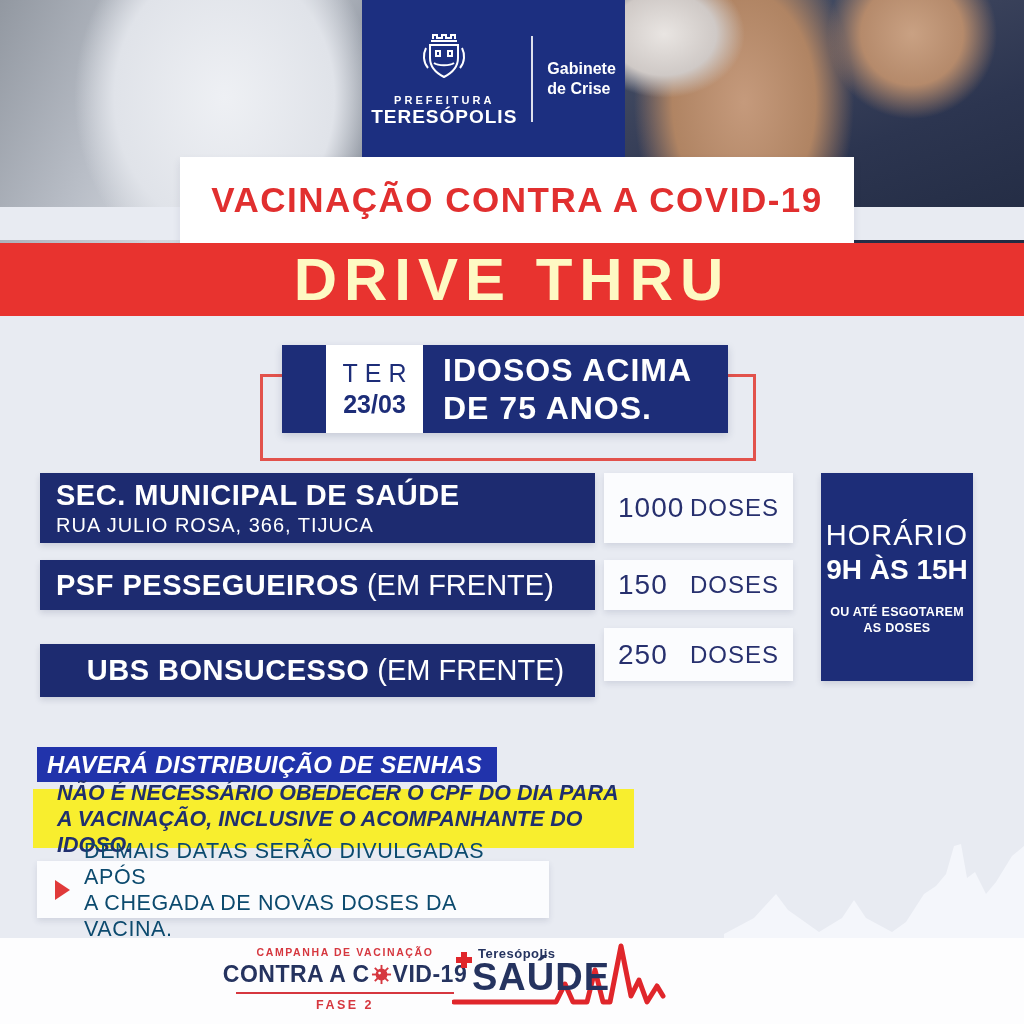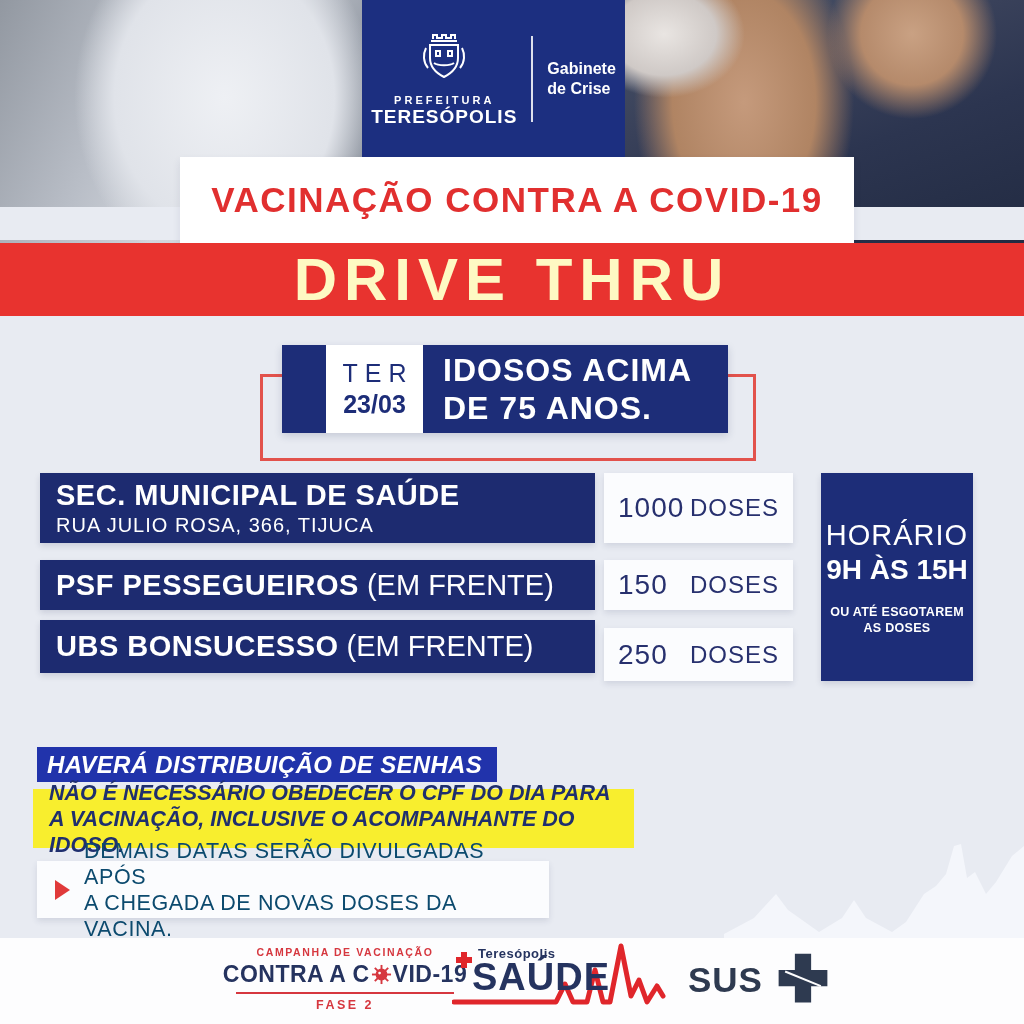--- a/index.html
+++ b/index.html
@@ -69,21 +69,21 @@
   }
 
   
   .row-name{
     left:40px;width:555px;background:#1d2b70;color:#fff;
     display:flex;flex-direction:column;justify-content:center;padding-left:16px;box-sizing:border-box;
     box-shadow:0 3px 6px rgba(40,50,90,.15);
   }
   .row1{top:473px;height:70px;}
   .row2{top:560px;height:50px;}
-  .row3{top:620px;height:53px;}
+  .row3{top:644px;height:53px;text-align:center;}
   .row-title{font-weight:bold;font-size:29px;letter-spacing:.5px;white-space:nowrap;}
   .row-title .suffix{font-weight:normal;margin-left:8px;letter-spacing:0;}
   .row-sub{font-size:20px;font-weight:300;letter-spacing:1px;margin-top:2px;}
   .doses-box{
     left:604px;width:189px;background:#fbfcfe;color:#27306e;
     display:flex;align-items:center;justify-content:space-between;
     padding:0 14px;box-sizing:border-box;box-shadow:0 3px 6px rgba(40,50,90,.12);
   }
   .doses-num{font-size:28px;letter-spacing:1px;}
   .doses-unit{font-size:24px;letter-spacing:1px;}
@@ -108,21 +108,21 @@
     font-size:24px;letter-spacing:-0.2px;white-space:nowrap;
   }
   .senhas-box{
     left:37px;top:747px;width:460px;height:35px;background:#2133ab;color:#fff;
     display:flex;align-items:center;padding-left:10px;box-sizing:border-box;
     font-style:italic;font-weight:bold;font-size:24px;letter-spacing:.3px;white-space:nowrap;
   }
   .yellow-box{
     left:33px;top:789px;width:601px;height:59px;background:#f8ee2e;color:#1f2f6e;
     font-style:italic;font-weight:bold;font-size:21.5px;line-height:26px;
-    display:flex;flex-direction:column;justify-content:center;padding-left:16px;box-sizing:border-box;
+    display:flex;flex-direction:column;justify-content:center;padding-left:24px;box-sizing:border-box;
   }
   .demais-box{
     left:37px;top:861px;width:512px;height:57px;background:#fbfcfe;
     display:flex;align-items:center;box-shadow:0 3px 6px rgba(40,50,90,.12);
     color:#0c4a6e;font-size:21.5px;line-height:26px;letter-spacing:.6px;
   }
   .play-triangle{
     width:0;height:0;border-left:15px solid #e03a3a;
     border-top:10px solid transparent;border-bottom:10px solid transparent;
     margin:0 14px 0 18px;
@@ -286,23 +286,14 @@
     </svg>
     <span class="saude-cross">
       <svg width="16" height="16" viewBox="0 0 16 16" aria-hidden="true">
         <path fill="#e0262b" d="M5,0 h6 v5 h5 v6 h-5 v5 h-6 v-5 h-5 v-6 h5 z"></path>
       </svg>
     </span>
     <span class="saude-small">Teresópolis</span>
     <span class="saude-big">SAÚDE</span>
   </div>
 
-  <div class="abs sus-logo">
-    <span class="sus-text">SUS</span>
-    <span>
-      <svg width="52" height="52" viewBox="0 0 64 64" aria-hidden="true">
-        <path fill="#2e3a50" d="M22,2 h20 v20 h20 v20 h-20 v20 h-20 v-20 h-20 v-20 h20 z"></path>
-        <line x1="10" y1="24" x2="54" y2="42" stroke="#fdfdfe" stroke-width="2.5"></line>
-      </svg>
-    </span>
-  </div>
 
 </div>
 
 </body></html>

